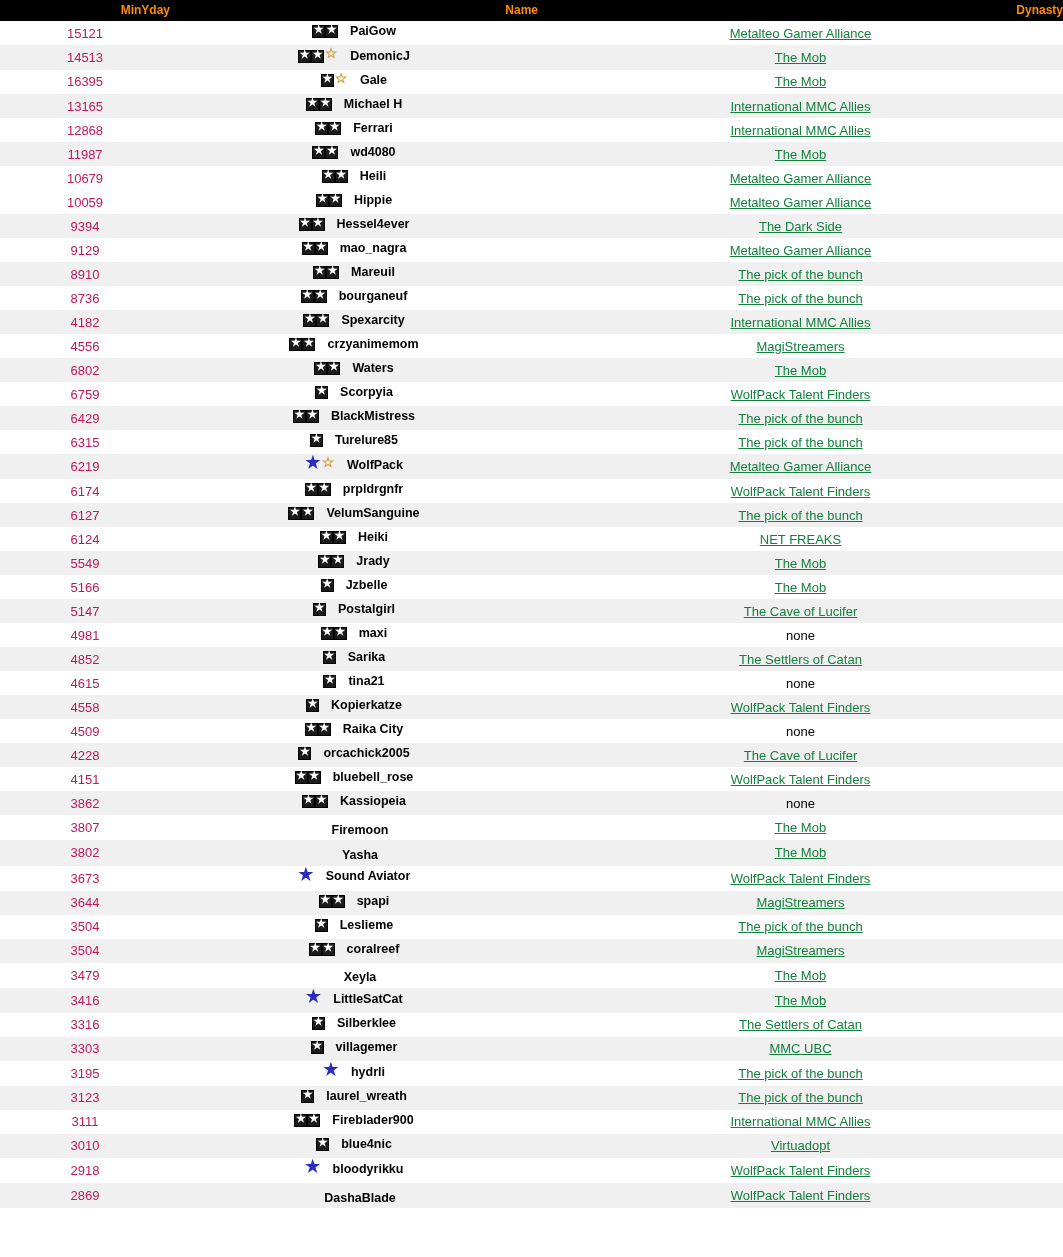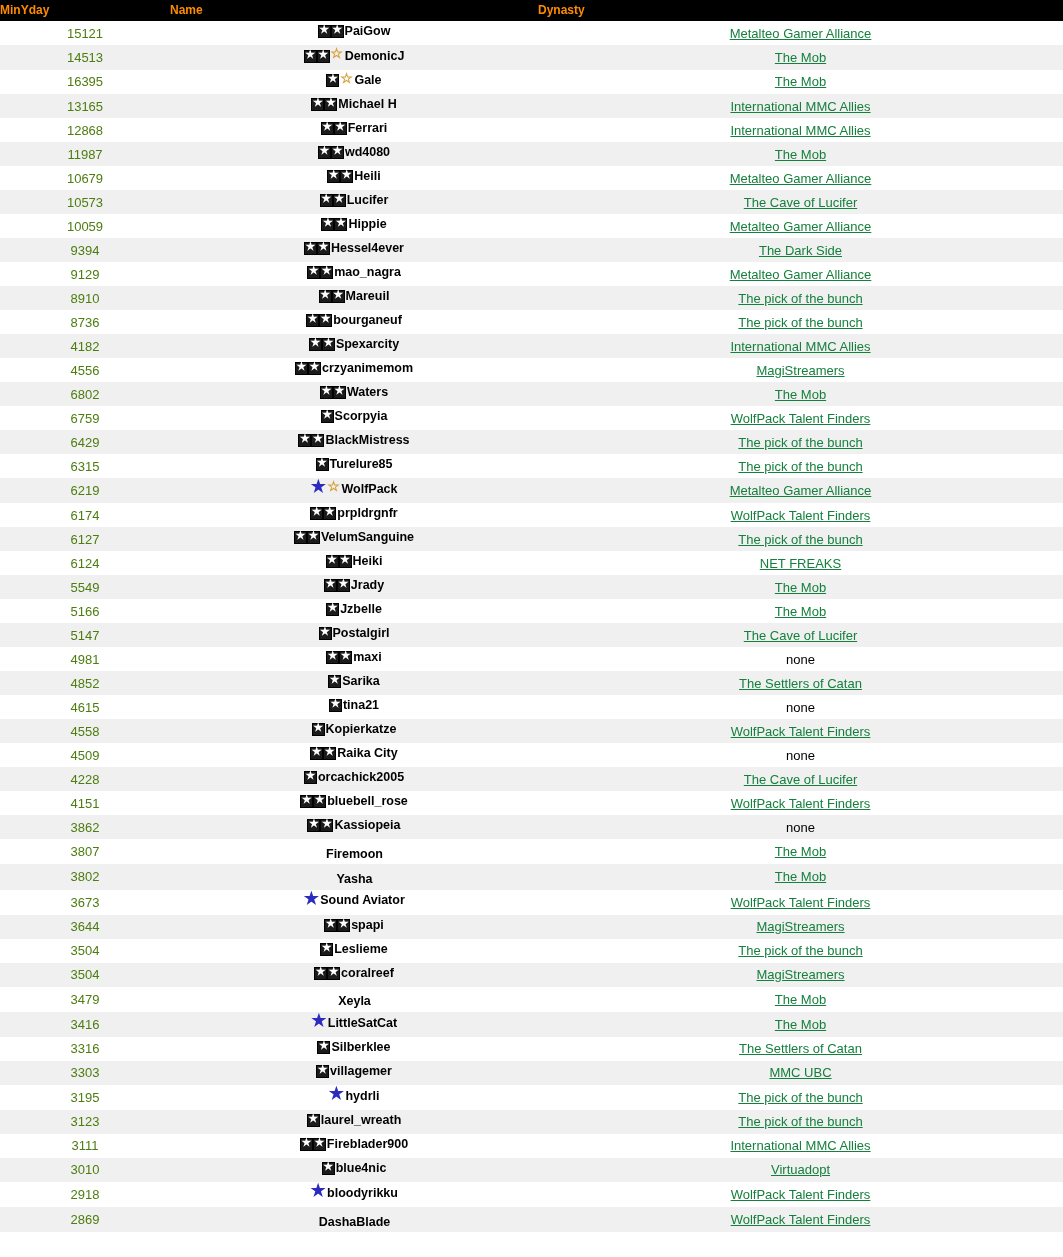--- a/index.html
+++ b/index.html
@@ -19,39 +19,39 @@
     table-layout: fixed;
   }
   thead tr.header-row {
     background: #000000;
   }
   thead th {
     color: #ff8c00;
     font-size: 12px;
     font-weight: bold;
     padding: 3px 0 4px 0;
-    text-align: left;
+    text-align: right;
     background: #000000;
   }
   col.col-minyday { width: 170px; }
   col.col-name    { width: 368px; }
   col.col-dynasty { width: 525px; }
 
   tbody tr.row-even { background: #ffffff; }
   tbody tr.row-odd  { background: #f0f0f0; }
 
   tbody td {
     padding: 4px 0 4px 0;
     text-align: center;
     vertical-align: middle;
     border: 0;
   }
   td.minyday {
     font-size: 13px;
-    color: #4d7c0f;
+    color: #be185d;
     text-align: center;
   }
   td.name {
     font-size: 12.5px;
     font-weight: bold;
     color: #000000;
     white-space: nowrap;
   }
   td.dynasty {
     font-size: 13px;
@@ -121,21 +121,21 @@
   .badge.goldstar::before {
     content: "\2606";
     position: absolute;
     left: 0; top: -4px;
     width: 14px;
     text-align: center;
     font-size: 14px;
     color: #d8a13a;
     line-height: 17px;
   }
-  .nm { padding-left: 1px; }
+  .nm { padding-left: 12px; }
 </style>
 </head>
 <body>
 
 <table class="rank-table">
   <colgroup>
     <col class="col-minyday">
     <col class="col-name">
     <col class="col-dynasty">
   </colgroup>
@@ -218,31 +218,20 @@
         <td class="minyday">10679</td>
         <td class="name"><span class="name-inner">
             <span class="badges">
               <span class="badge sq"></span>
               <span class="badge sq"></span>
             </span>
             <span class="nm">Heili</span>
           </span></td>
         <td class="dynasty"><span class="dyn-link">Metalteo Gamer Alliance</span></td>
       </tr>
-      <tr class="row-odd">
-        <td class="minyday">10573</td>
-        <td class="name"><span class="name-inner">
-            <span class="badges">
-              <span class="badge sq"></span>
-              <span class="badge sq"></span>
-            </span>
-            <span class="nm">Lucifer</span>
-          </span></td>
-        <td class="dynasty"><span class="dyn-link">The Cave of Lucifer</span></td>
-      </tr>
       <tr class="row-even">
         <td class="minyday">10059</td>
         <td class="name"><span class="name-inner">
             <span class="badges">
               <span class="badge sq"></span>
               <span class="badge sq"></span>
             </span>
             <span class="nm">Hippie</span>
           </span></td>
         <td class="dynasty"><span class="dyn-link">Metalteo Gamer Alliance</span></td>

